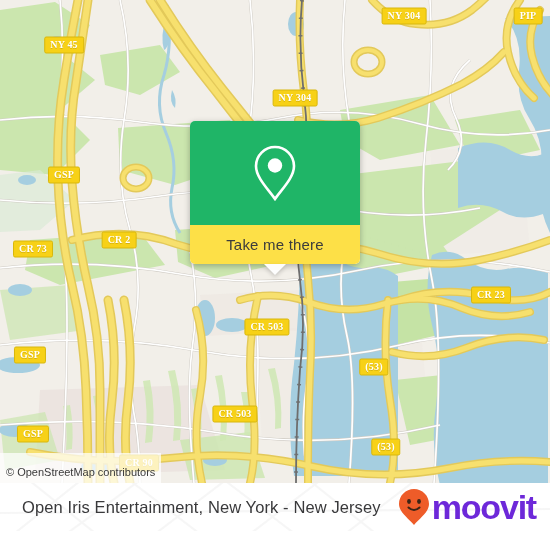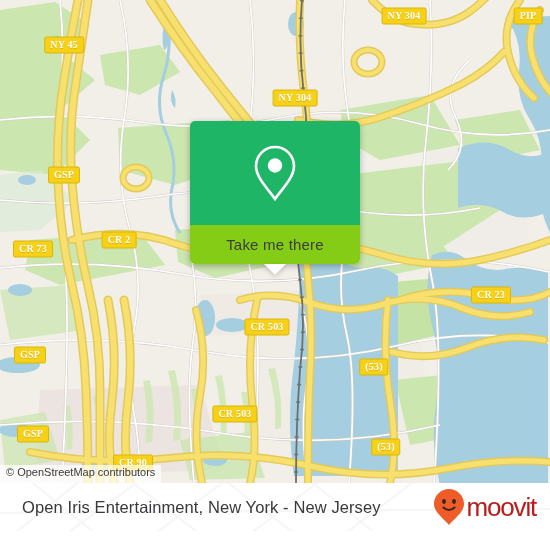--- a/index.html
+++ b/index.html
@@ -44,21 +44,21 @@
   }
 
   
   #attrib{
     position:absolute;
     left:0;bottom:0;
     background:rgba(255,255,255,.72);
     color:#3a3a3a;
     font-size:11px;
     line-height:15px;
-    padding:0 6px 3px 6px;
+    padding:12px 6px 3px 6px;
     white-space:nowrap;
   }
 
   
   #card{
     position:absolute;
     left:190px;top:121px;
     width:170px;height:143px;
     border-radius:5px;
     background:#ffffff;
@@ -68,21 +68,21 @@
   #card-green{
     position:absolute;left:0;top:0;
     width:170px;height:104px;
     background:#1fb567;
     border-radius:5px 5px 0 0;
     display:flex;align-items:center;justify-content:center;
   }
   #card-label{
     position:absolute;left:0;top:104px;
     width:170px;height:39px;
-    background:#84cc16;
+    background:#fde047;
     border-radius:0 0 5px 5px;
     display:flex;align-items:center;justify-content:center;
     color:#3c3c3c;
     font-size:15px;
     letter-spacing:.2px;
   }
   #card-tail{
     position:absolute;
     left:50%;top:143px;
     margin-left:-11px;
@@ -114,26 +114,26 @@
     letter-spacing:.1px;
     white-space:nowrap;
   }
   #brand{
     position:absolute;
     right:14px;top:50%;
     transform:translateY(-50%);
     display:flex;align-items:center;
   }
   #brand-text{
-    font-size:26px;
-    color:#b91c1c;
+    font-size:34px;
+    color:#6d28d9;
     letter-spacing:-1.2px;
     line-height:34px;
     margin-left:1px;
-    font-weight:normal;
+    font-weight:bold;
   }
 </style>
 </head>
 <body>
 
 <div id="screen">
 
   <div id="map">
 
     <svg width="550" height="483" viewBox="0 0 550 483">
@@ -314,21 +314,21 @@
         <div class="shield" style="left: 64px; top: 175px;">GSP</div>
         <div class="shield" style="left: 33px; top: 249px;">CR 73</div>
         <div class="shield" style="left: 119px; top: 240px;">CR 2</div>
         <div class="shield" style="left: 463px; top: 295px; margin-left: 28px;">CR 23</div>
         <div class="shield" style="left: 267px; top: 327px;">CR 503</div>
         <div class="shield" style="left: 235px; top: 414px;">CR 503</div>
         <div class="shield" style="left: 374px; top: 367px;">(53)</div>
         <div class="shield" style="left: 386px; top: 447px;">(53)</div>
         <div class="shield" style="left: 30px; top: 355px;">GSP</div>
         <div class="shield" style="left: 33px; top: 434px;">GSP</div>
-        <div class="shield" style="left: 133px; top: 463px;">CR 90</div>
+        <div class="shield" style="left: 139px; top: 463px;">CR 90</div>
       </div>
 
     <div id="attrib">© OpenStreetMap contributors</div>
   </div>
 
   <div id="card">
     <div id="card-green">
       <svg width="46" height="58" viewBox="0 0 46 58">
         <path d="M23 3 C12.5 3 4 11.5 4 22 C4 34 17 46 23 55 C29 46 42 34 42 22 C42 11.5 33.5 3 23 3 Z" fill="none" stroke="#ffffff" stroke-width="2.6"></path>
         <circle cx="23" cy="21.5" r="7.2" fill="#ffffff"></circle>

